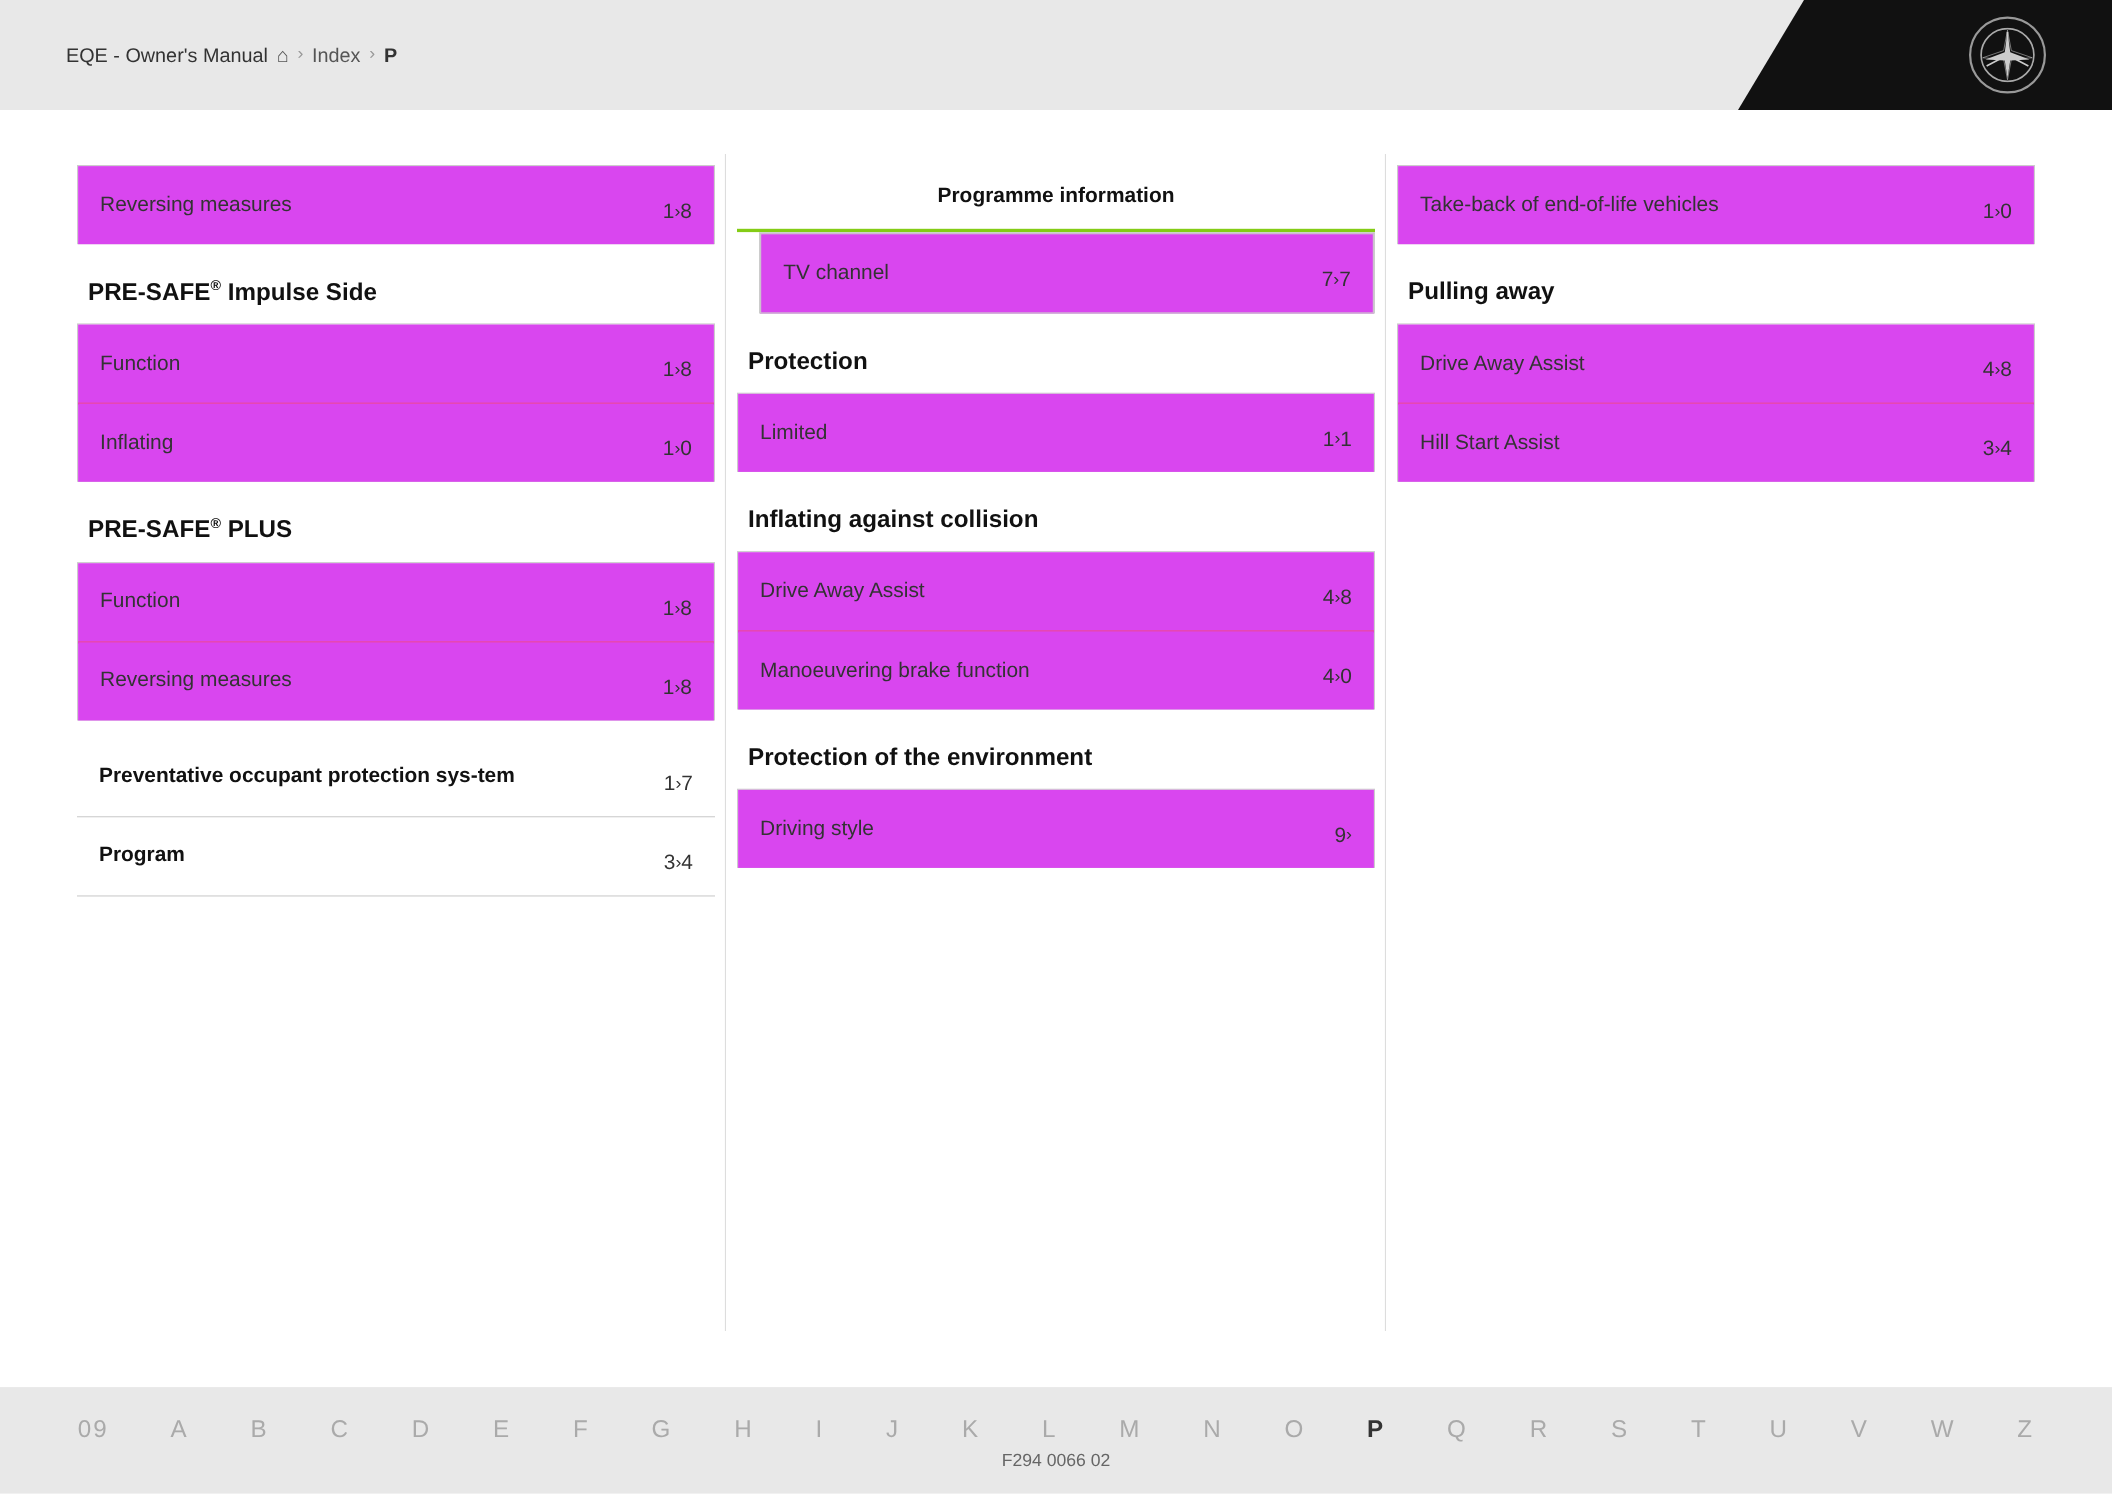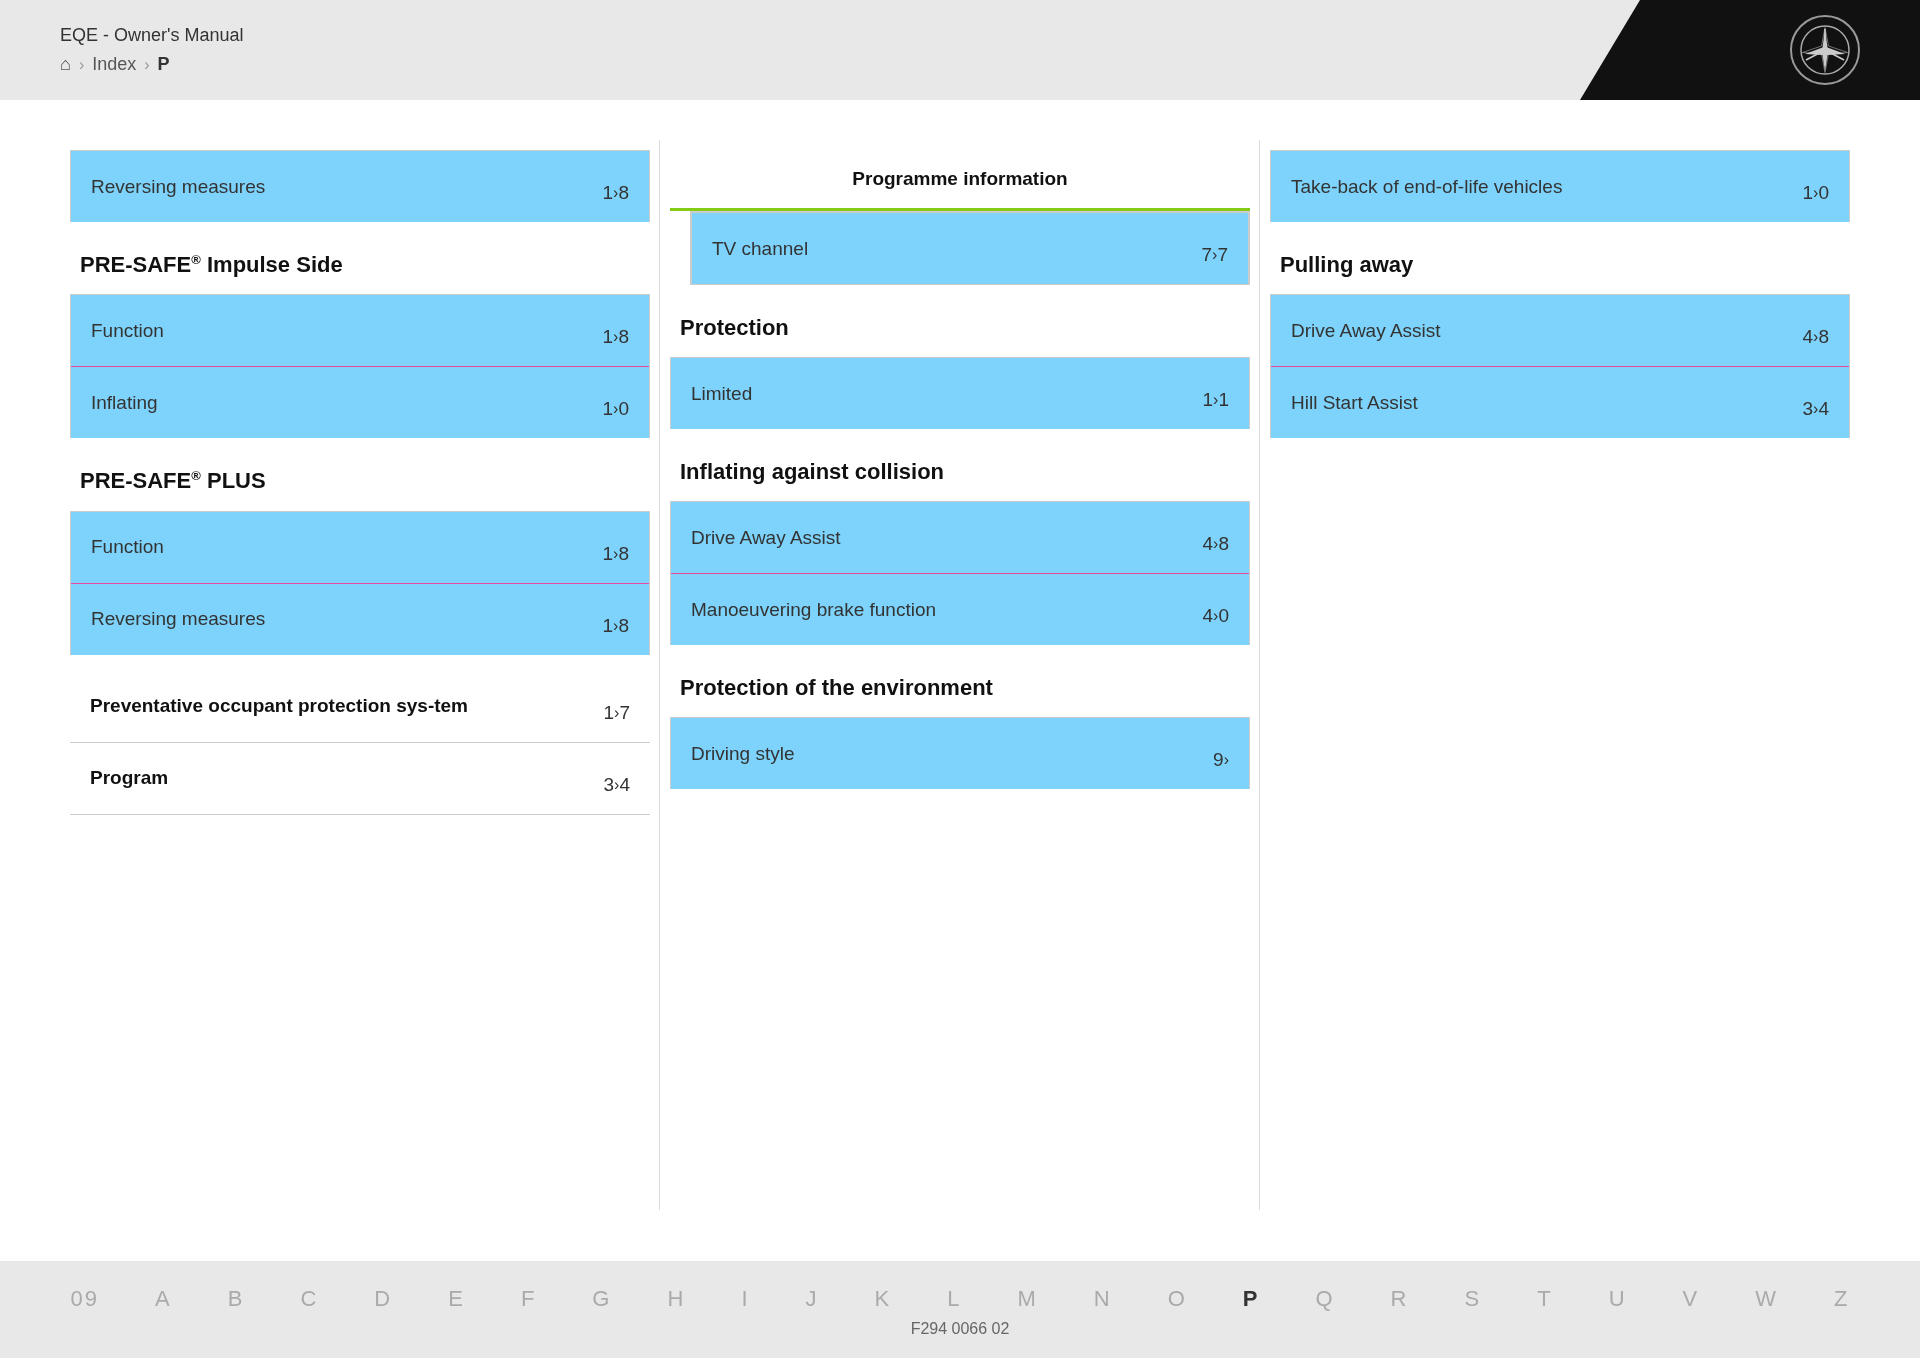--- a/index.html
+++ b/index.html
@@ -7,21 +7,21 @@
 
     
     .header {
       background: #e8e8e8;
       height: 100px;
       display: flex;
       align-items: center;
       padding: 0 60px;
       position: relative;
     }
-    .header-title-area { display: flex; flex-direction: column; gap: 8px; }
+    .header-title-area { display: flex; gap: 8px; }
     .header-title { font-size: 18px; color: #333; font-weight: normal; }
     .breadcrumb { display: flex; align-items: center; gap: 8px; font-size: 18px; color: #555; }
     .breadcrumb-sep { color: #999; font-size: 16px; }
     .breadcrumb-current { font-weight: bold; color: #333; }
     .header-logo-area {
       position: absolute;
       right: 0;
       top: 0;
       width: 340px;
       height: 100px;
@@ -65,21 +65,21 @@
     .section-heading sup { font-size: 13px; }
 
     
     .entry-card {
       border: 1px solid #ccc;
       padding: 18px 20px;
       margin-bottom: -1px;
       display: flex;
       align-items: center;
       justify-content: space-between;
-      background: #7dd3fc;
+      background: #d946ef;
     }
     .entry-card + .entry-card { border-top: 1px solid #ccc; }
     .entry-group { border: 1px solid #ccc; margin-bottom: 16px; }
     .entry-group .entry-card { border: none; border-bottom: 2px solid #ec4899; }
     .entry-group .entry-card:last-child { border-bottom: none; }
 
     .entry-label { font-size: 19px; color: #333; }
     .entry-label-bold { font-size: 19px; color: #111; font-weight: bold; }
     .entry-page { font-size: 19px; color: #333; display: flex; align-items: center; margin-top: 13px; }
 

